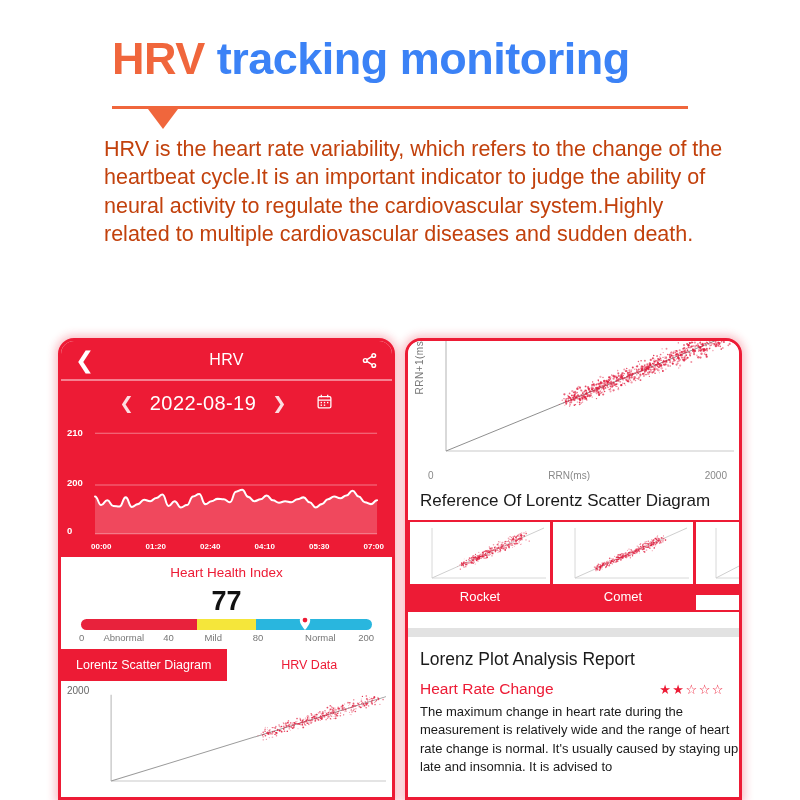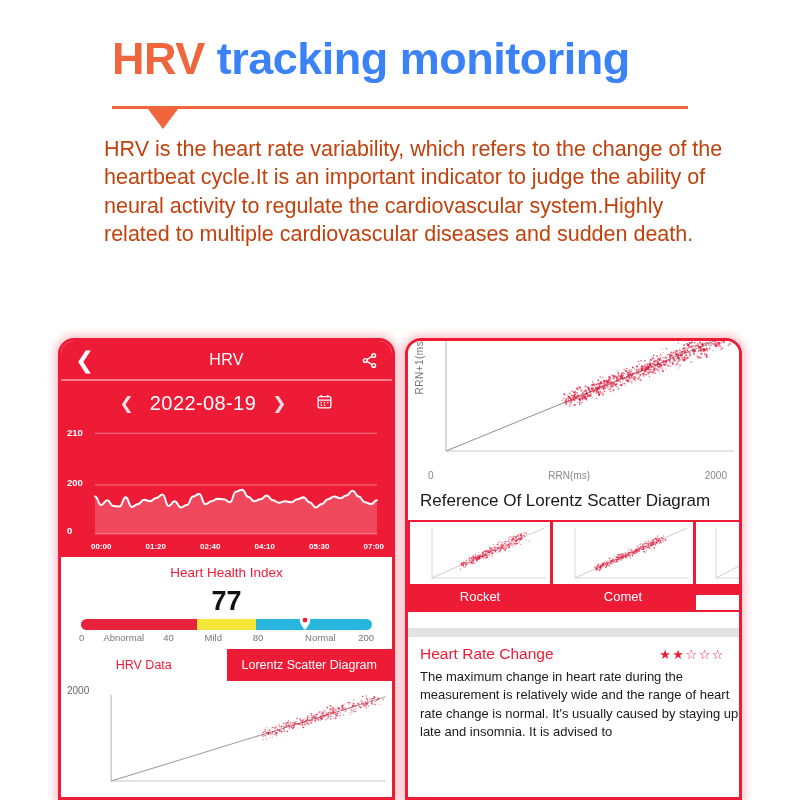--- a/index.html
+++ b/index.html
@@ -279,22 +279,22 @@
         <span class="sab">Abnormal</span>
         <span class="s40">40</span>
         <span class="smi">Mild</span>
         <span class="s60">80</span>
         <span class="sno">Normal</span>
         <span class="s100">200</span>
       </div>
     </div>
 
     <div class="lp-tabs">
+      <div class="lp-tab active">Lorentz Scatter Diagram</div>
       <div class="lp-tab inactive">HRV Data</div>
-      <div class="lp-tab active">Lorentz Scatter Diagram</div>
     </div>
 
     <div class="lp-scatter">
       <span class="ylab2">2000</span>
       <svg viewBox="0 0 320 100" preserveAspectRatio="none">
         <line x1="44" y1="8" x2="44" y2="98" stroke="#c9c9c9" stroke-width="1.4"></line>
         <line x1="44" y1="98" x2="318" y2="98" stroke="#c9c9c9" stroke-width="1"></line>
         <line x1="44" y1="98" x2="318" y2="10" stroke="#9a9a9a" stroke-width="1"></line>
         <g id="lpScatterPts" fill="#E01B3C">
             <circle cx="275.4" cy="21.9" r="0.83" opacity="0.46"></circle>
@@ -2515,19 +2515,20 @@
             <line x1="20" y1="56" x2="47" y2="42" stroke="#cfcfcf" stroke-width="1"></line>
           </svg>
         </div>
         <div class="rp-card-label"></div>
       </div>
     </div>
 
     <div class="rp-gap"></div>
     <div class="rp-strip"></div>
 
+    <div class="rp-report-title">Lorenz Plot Analysis Report</div>
     <div class="rp-sub-row">
       <span class="rp-sub">Heart Rate Change</span>
       <span class="rp-stars" id="starRating">★★☆☆☆</span>
     </div>
     <div class="rp-body">The maximum change in heart rate during the measurement is relatively wide and the range of heart rate change is normal. It's usually caused by staying up late and insomnia. It is advised to</div>
   </div>
 </div>
 
 </body></html>

